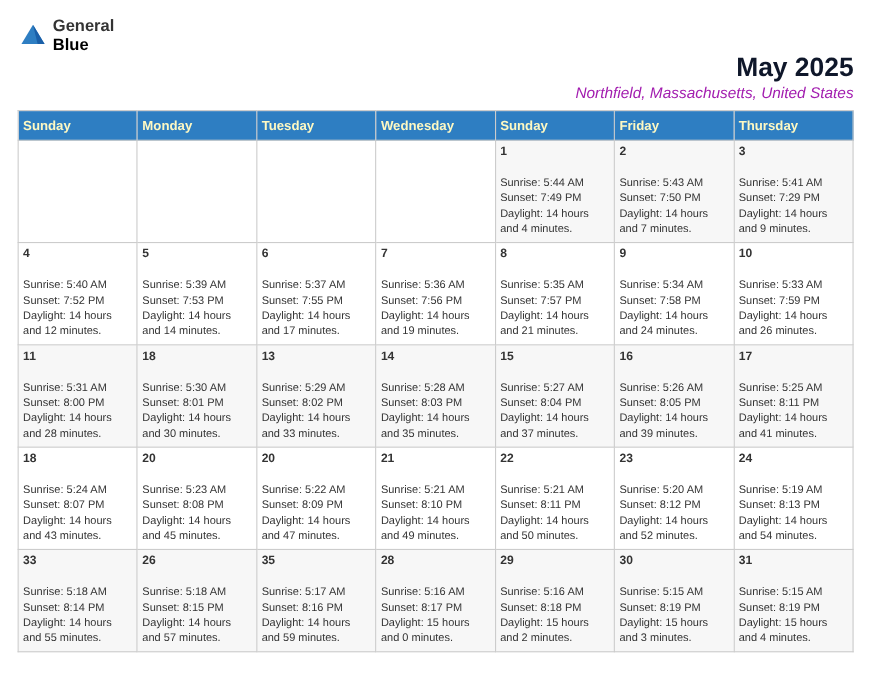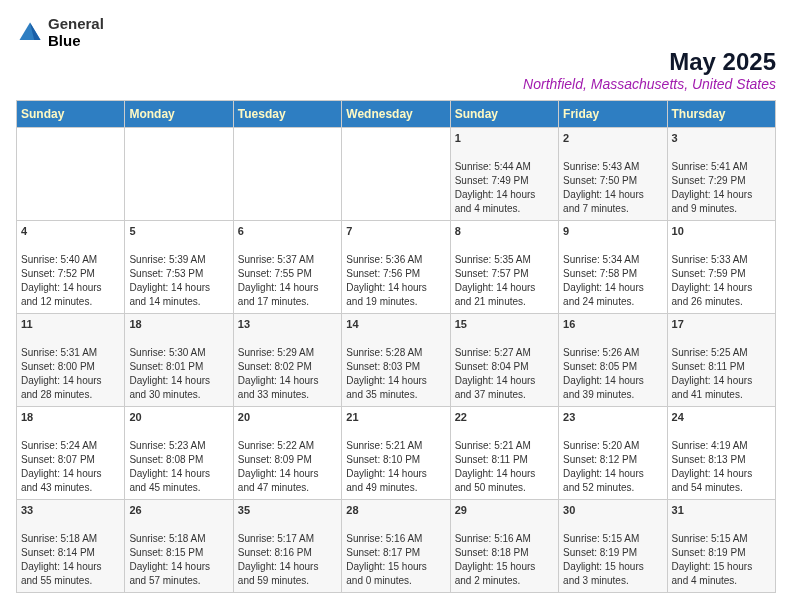--- a/index.html
+++ b/index.html
@@ -300,21 +300,21 @@
         </td>
         <td>
           <div class="day-number">23</div>
           <div class="day-info">Sunrise: 5:20 AM
 Sunset: 8:12 PM
 Daylight: 14 hours
 and 52 minutes.</div>
         </td>
         <td>
           <div class="day-number">24</div>
-          <div class="day-info">Sunrise: 4:19 AM
+          <div class="day-info">Sunrise: 5:19 AM
 Sunset: 8:13 PM
 Daylight: 14 hours
 and 54 minutes.</div>
         </td>
       </tr>
       <tr>
         <td>
           <div class="day-number">33</div>
           <div class="day-info">Sunrise: 5:18 AM
 Sunset: 8:14 PM

